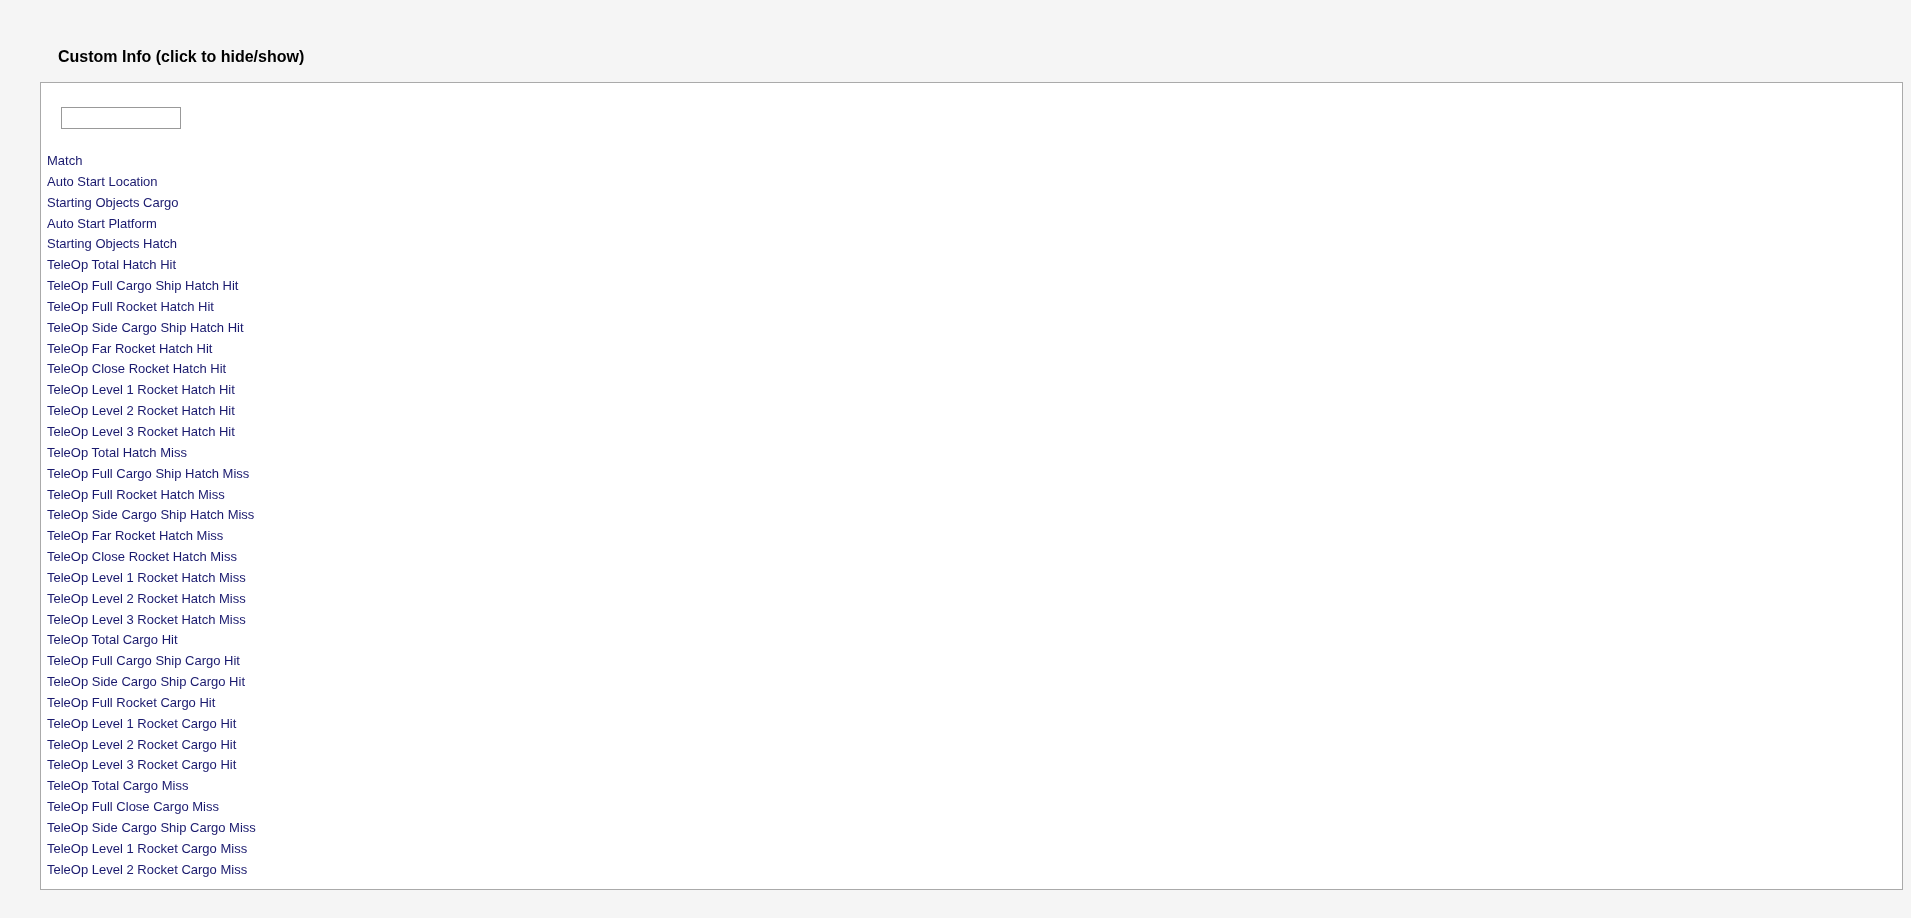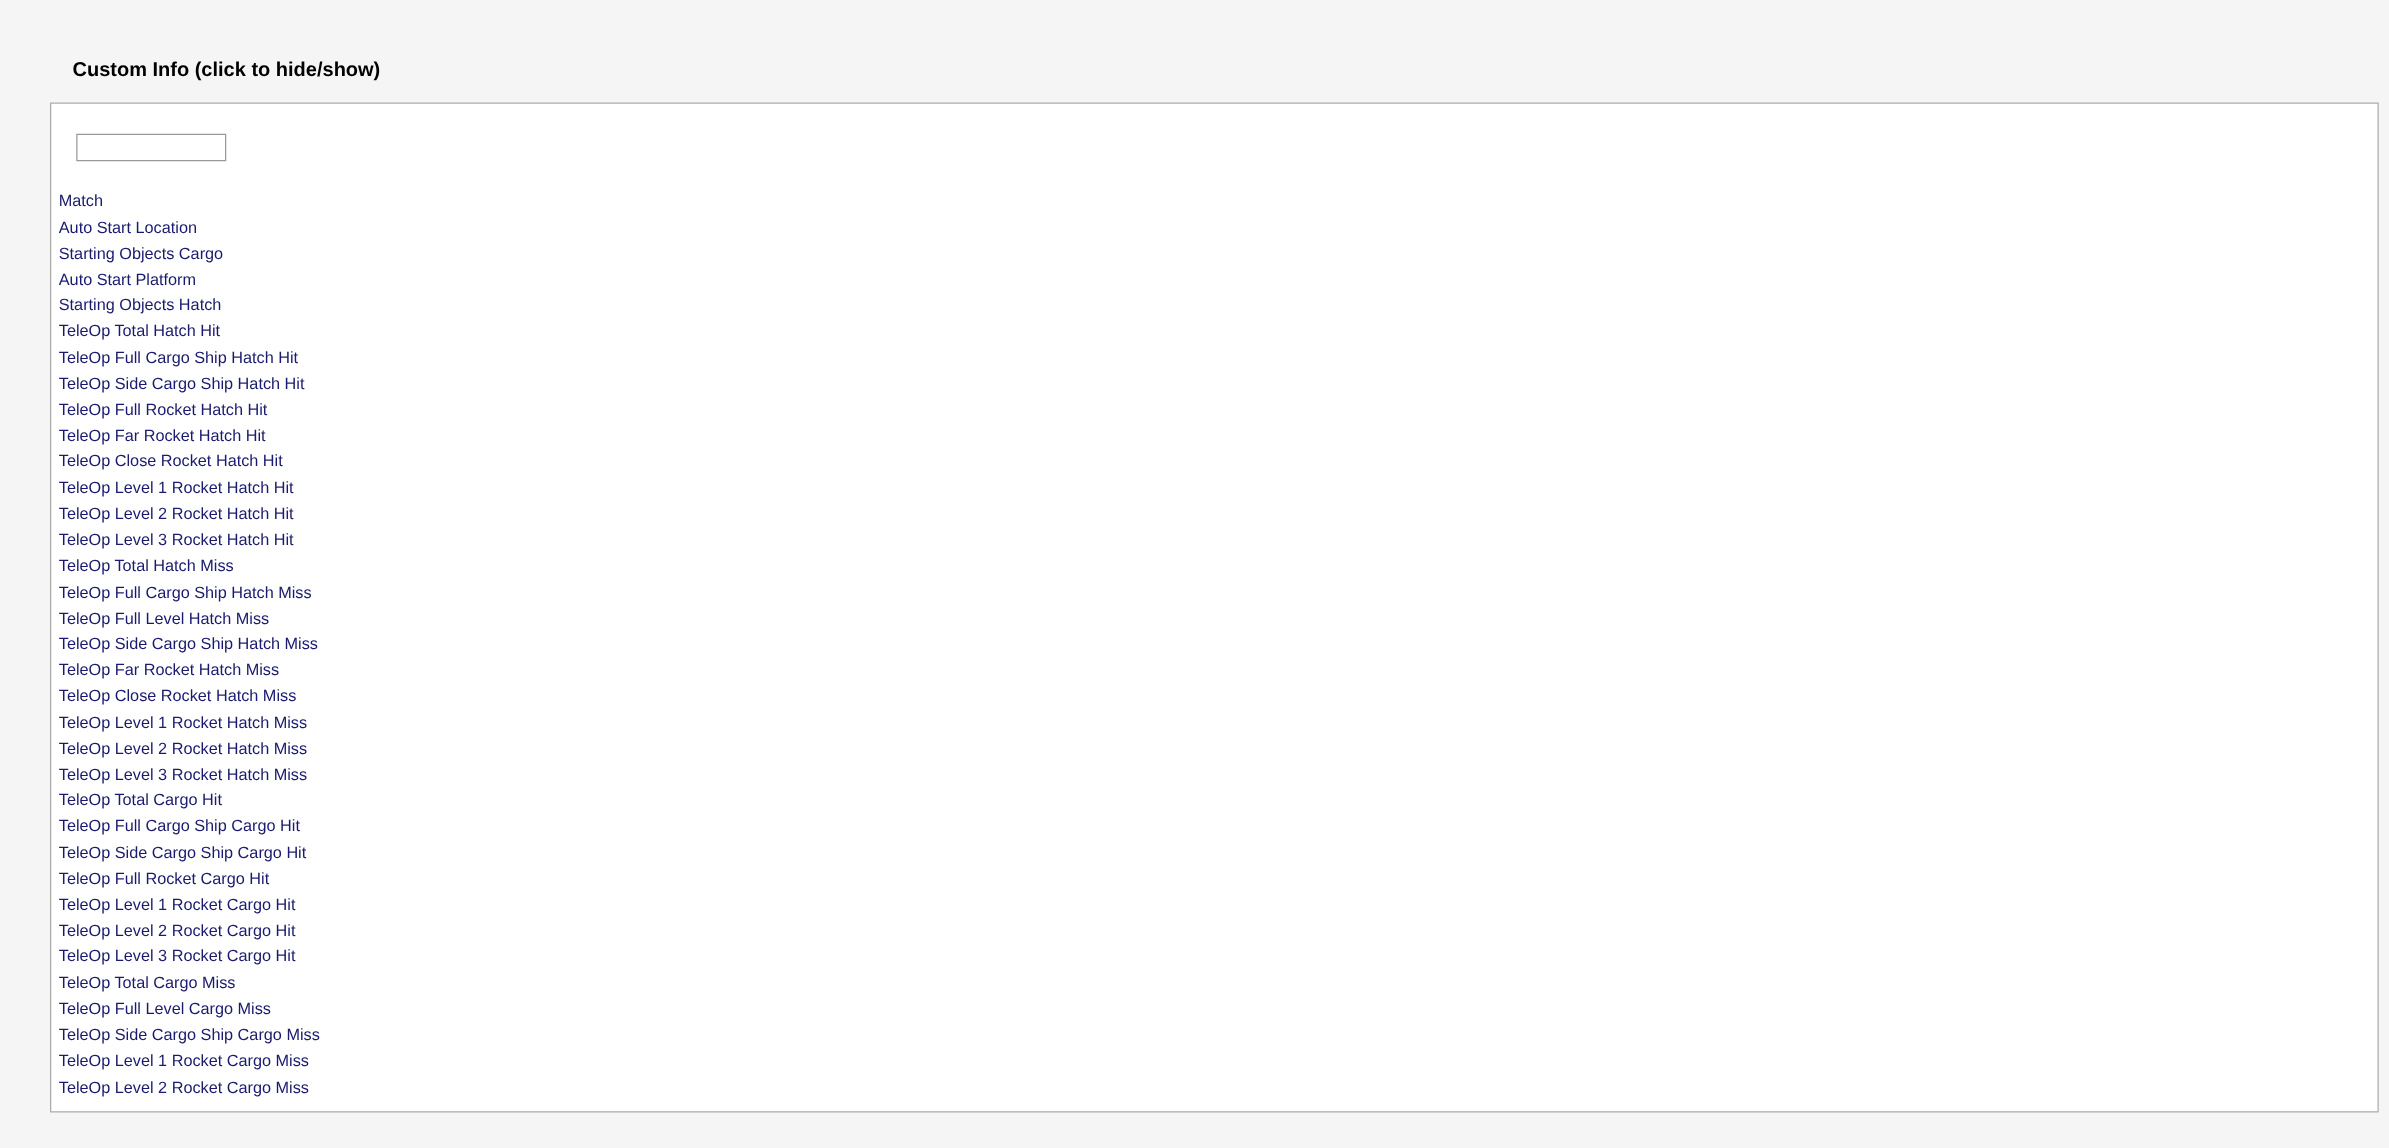--- a/index.html
+++ b/index.html
@@ -61,42 +61,42 @@
     <input id="search-input" type="text" style="">
   </div>
   <ul class="item-list" id="item-list">
   <li>Match</li>
       <li>Auto Start Location</li>
       <li>Starting Objects Cargo</li>
       <li>Auto Start Platform</li>
       <li>Starting Objects Hatch</li>
       <li>TeleOp Total Hatch Hit</li>
       <li>TeleOp Full Cargo Ship Hatch Hit</li>
+      <li>TeleOp Full Rocket Hatch Hit</li>
       <li>TeleOp Side Cargo Ship Hatch Hit</li>
-      <li>TeleOp Full Rocket Hatch Hit</li>
       <li>TeleOp Far Rocket Hatch Hit</li>
       <li>TeleOp Close Rocket Hatch Hit</li>
       <li>TeleOp Level 1 Rocket Hatch Hit</li>
       <li>TeleOp Level 2 Rocket Hatch Hit</li>
       <li>TeleOp Level 3 Rocket Hatch Hit</li>
       <li>TeleOp Total Hatch Miss</li>
       <li>TeleOp Full Cargo Ship Hatch Miss</li>
-      <li>TeleOp Full Level Hatch Miss</li>
+      <li>TeleOp Full Rocket Hatch Miss</li>
       <li>TeleOp Side Cargo Ship Hatch Miss</li>
       <li>TeleOp Far Rocket Hatch Miss</li>
       <li>TeleOp Close Rocket Hatch Miss</li>
       <li>TeleOp Level 1 Rocket Hatch Miss</li>
       <li>TeleOp Level 2 Rocket Hatch Miss</li>
       <li>TeleOp Level 3 Rocket Hatch Miss</li>
       <li>TeleOp Total Cargo Hit</li>
       <li>TeleOp Full Cargo Ship Cargo Hit</li>
       <li>TeleOp Side Cargo Ship Cargo Hit</li>
       <li>TeleOp Full Rocket Cargo Hit</li>
       <li>TeleOp Level 1 Rocket Cargo Hit</li>
       <li>TeleOp Level 2 Rocket Cargo Hit</li>
       <li>TeleOp Level 3 Rocket Cargo Hit</li>
       <li>TeleOp Total Cargo Miss</li>
-      <li>TeleOp Full Level Cargo Miss</li>
+      <li>TeleOp Full Close Cargo Miss</li>
       <li>TeleOp Side Cargo Ship Cargo Miss</li>
       <li>TeleOp Level 1 Rocket Cargo Miss</li>
       <li>TeleOp Level 2 Rocket Cargo Miss</li>
     </ul>
 </div>
 
 </body></html>

